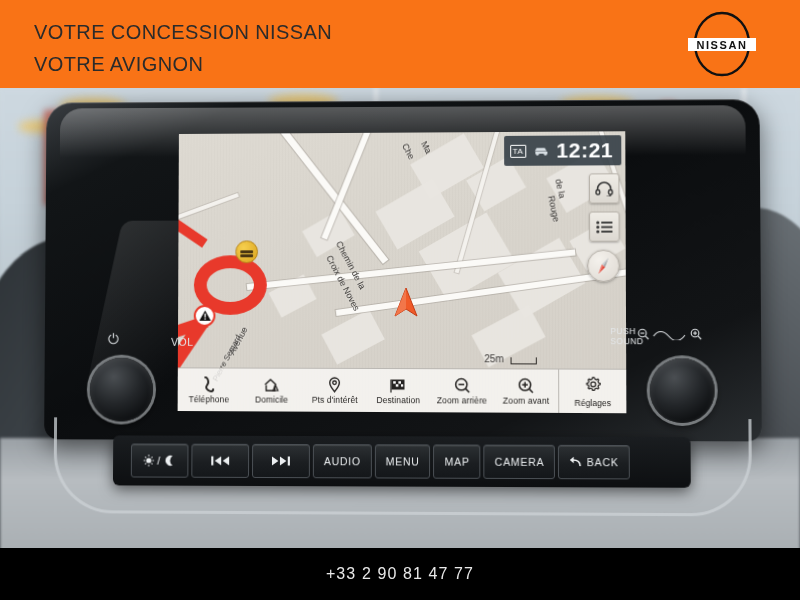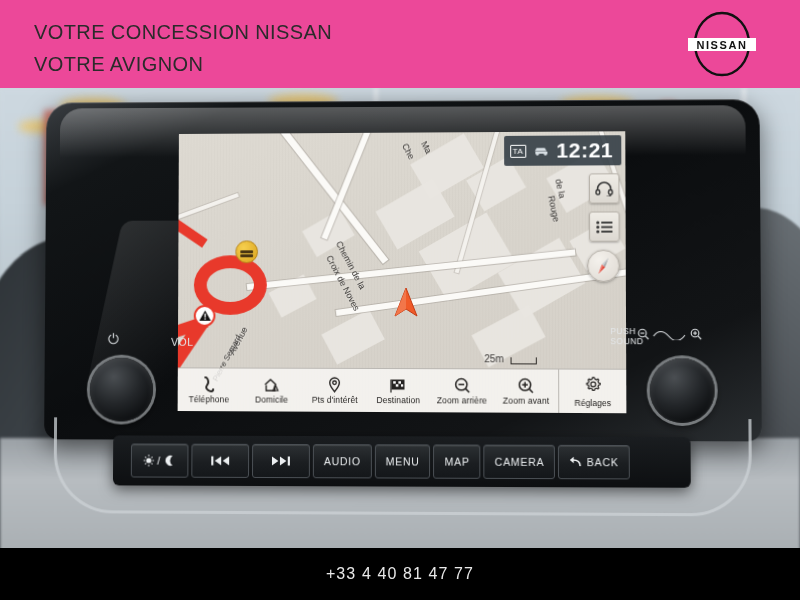--- a/index.html
+++ b/index.html
@@ -7,21 +7,21 @@
     width: 800px; height: 600px;
     background: #000;
     font-family: "Liberation Sans", sans-serif;
     overflow: hidden;
   }
   #page { position: relative; width: 800px; height: 600px; background: #000; }
 
   
   .header-band {
     position: absolute; left: 0; top: 0; width: 800px; height: 88px;
-    background: #ec4899;
+    background: #f97316;
   }
   .dealer-lines {
     position: absolute; left: 34px; top: 18px;
     color: #2b2b2b; letter-spacing: 0.4px;
   }
   .dealer-line1 { font-size: 20px; line-height: 28px; font-weight: 400; }
   .dealer-line2 { font-size: 20px; line-height: 28px; font-weight: 400; margin-top: 4px; }
 
   .nissan-logo {
     position: absolute; right: 36px; top: 10px;
@@ -524,16 +524,16 @@
             <path d="M11 10c0-4-3-6-7-6" fill="none" stroke="#eceff1" stroke-width="1.6"></path>
             <polygon points="4.6,0.8 4.6,7.2 0.8,4" fill="#eceff1"></polygon>
           </svg>
           <span>BACK</span>
         </div>
       </div>
     </div>
   </div>
 
   <div class="footer">
-    <div class="phone">+33 4 40 81 47 77</div>
+    <div class="phone">+33 2 90 81 47 77</div>
   </div>
 
 </div>
 
 </body></html>

